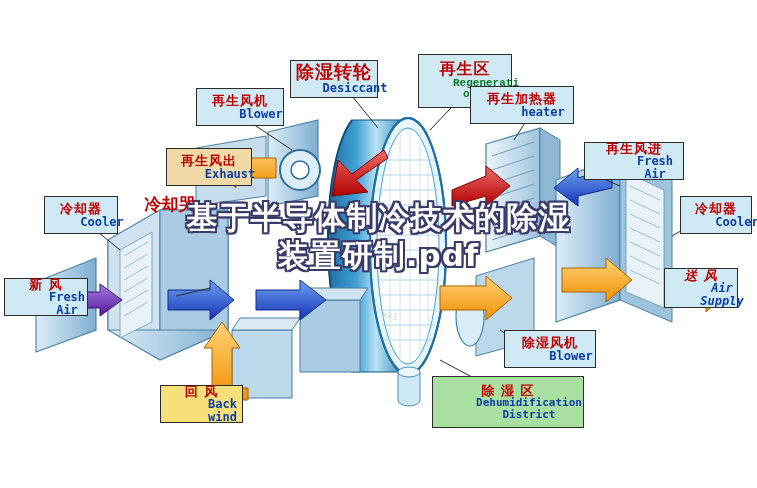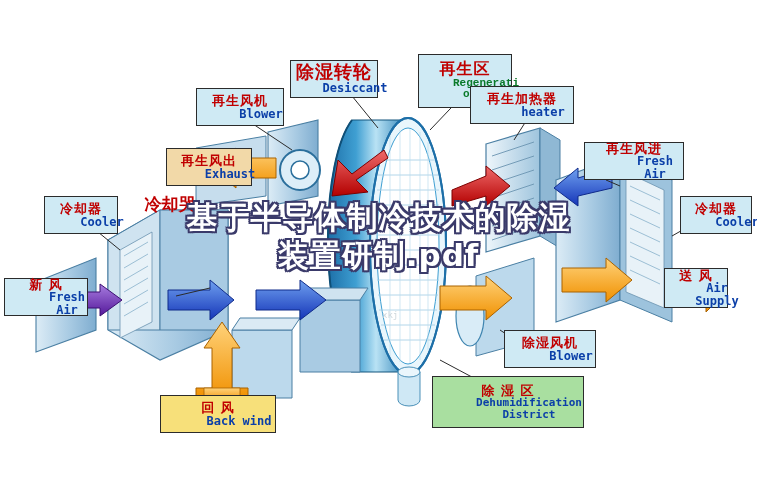--- a/index.html
+++ b/index.html
@@ -306,26 +306,26 @@
     <span class="en t-blue" style="font-size:12px;">Cooler</span>
   </div>
 
   <div class="plain t-red" style="left:136px;top:196px;width:68px;font-size:17px;">冷却哭</div>
 
   <div class="lbl cyan" style="left:4px;top:278px;width:84px;height:38px;">
     <span class="cn t-red" style="font-size:13px;">新  风</span>
     <span class="en t-blue" style="font-size:12px;">Fresh Air</span>
   </div>
 
-  <div class="lbl cyan" style="left:664px;top:268px;width:64px;height:40px;">
+  <div class="lbl cyan" style="left:664px;top:268px;width:74px;height:40px;font-style:italic;">
     <span class="cn t-red" style="font-size:13px;">送  风</span>
     <span class="en t-blue" style="font-size:12px;">Air Supply</span>
   </div>
 
-  <div class="lbl yellow" style="left:160px;top:395px;width:116px;height:38px;">
+  <div class="lbl yellow" style="left:160px;top:385px;width:83px;height:38px;">
     <span class="cn t-red" style="font-size:13px;">回  风</span>
     <span class="en t-blue" style="font-size:12px;">Back wind</span>
   </div>
 
   <div class="lbl cyan" style="left:504px;top:330px;width:92px;height:38px;">
     <span class="cn t-red" style="font-size:13px;">除湿风机</span>
     <span class="en t-blue" style="font-size:12px;">Blower</span>
   </div>
 
   <div class="lbl green" style="left:432px;top:376px;width:152px;height:52px;">

